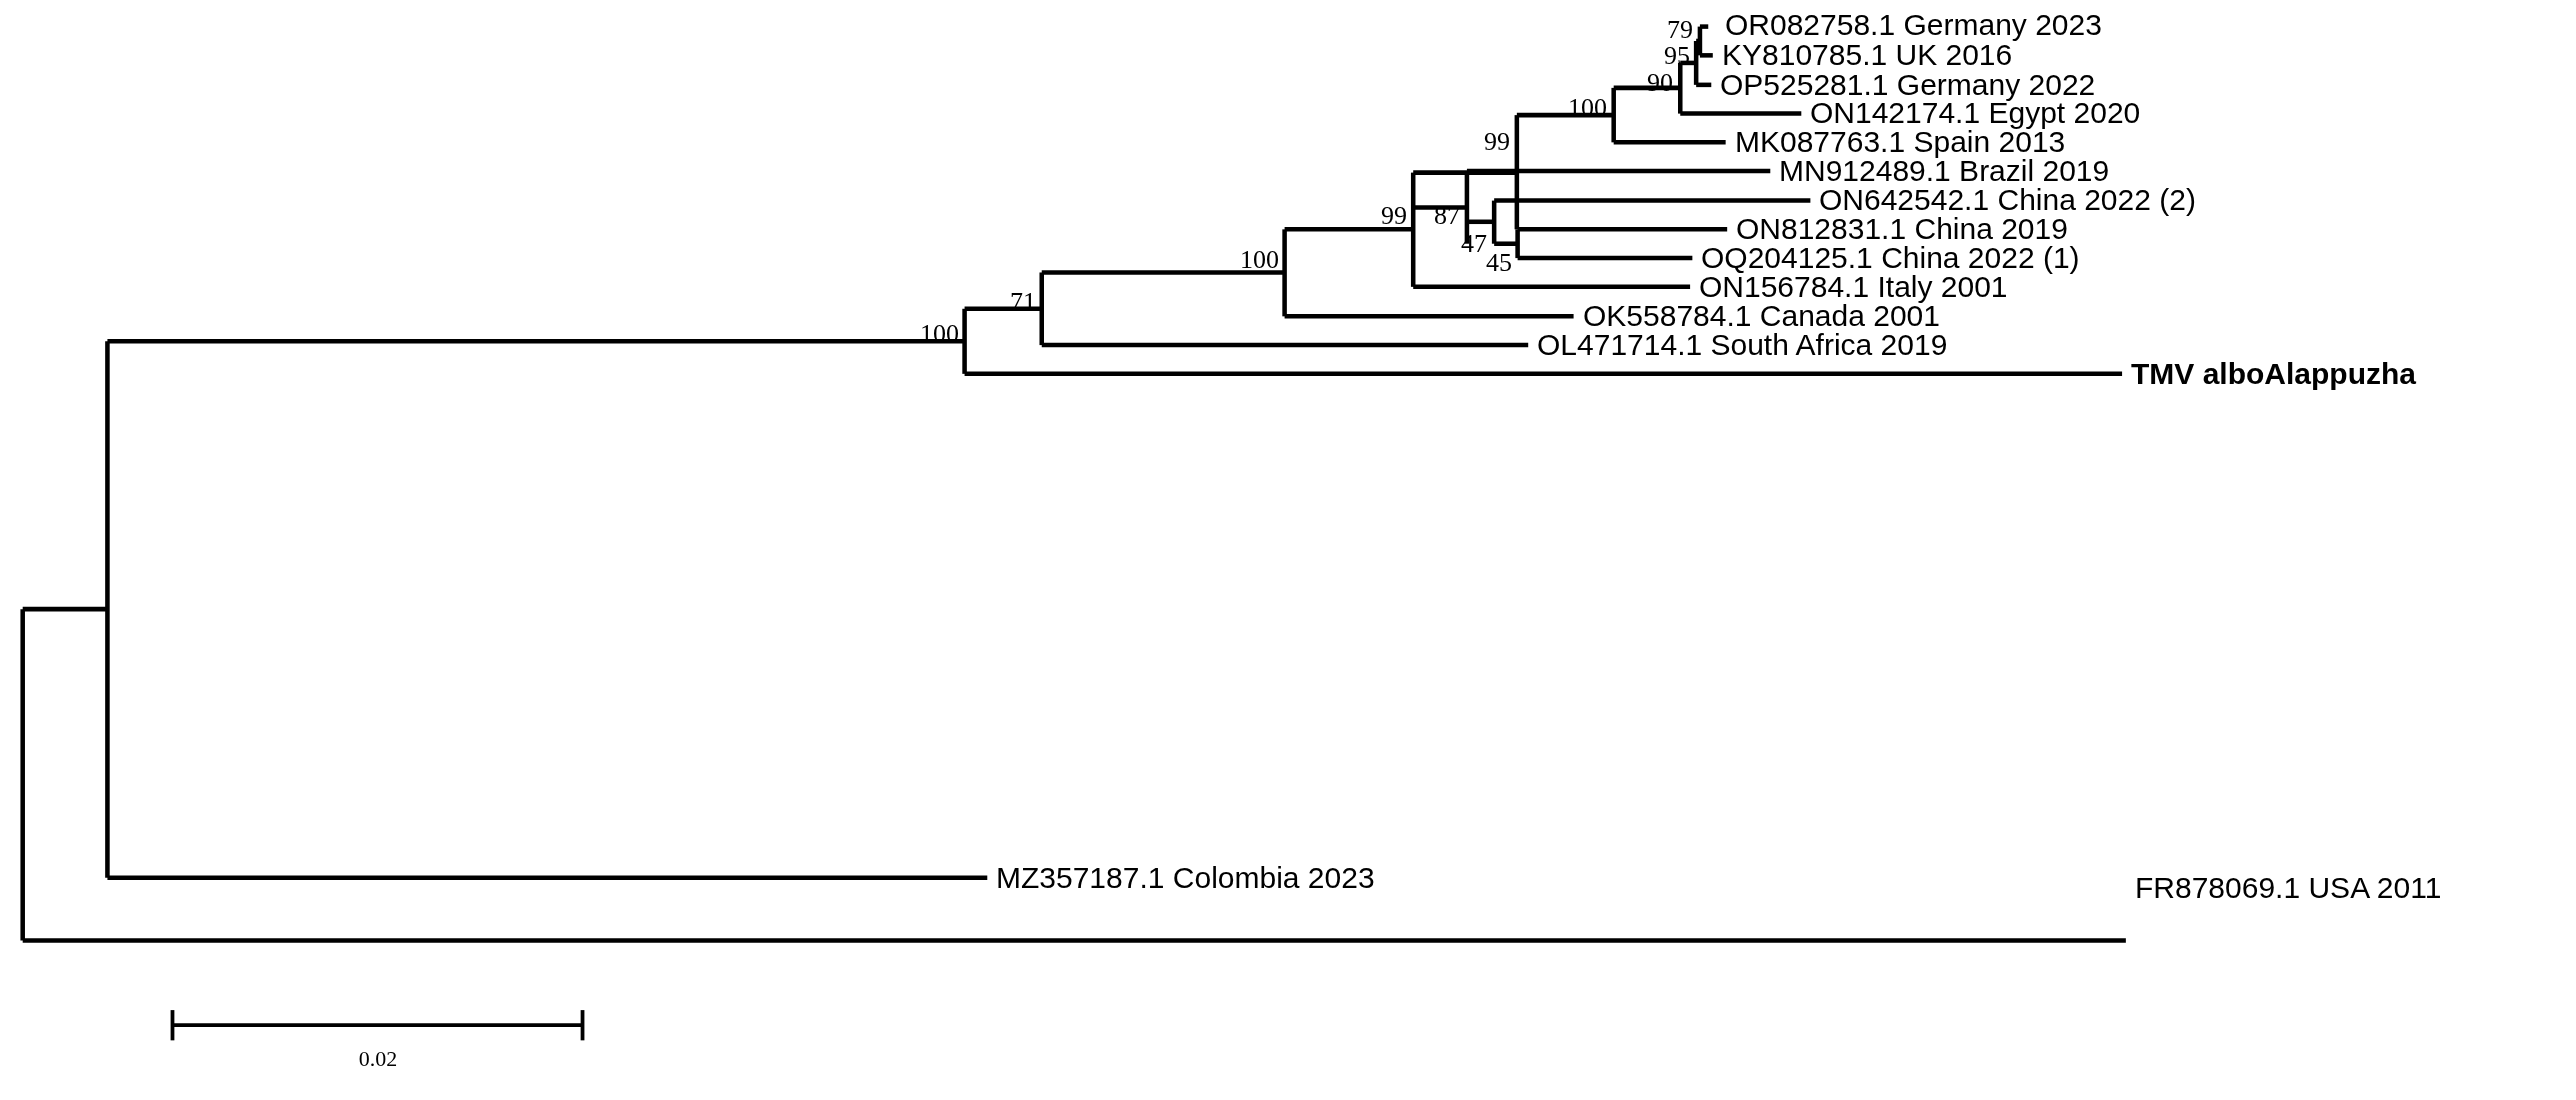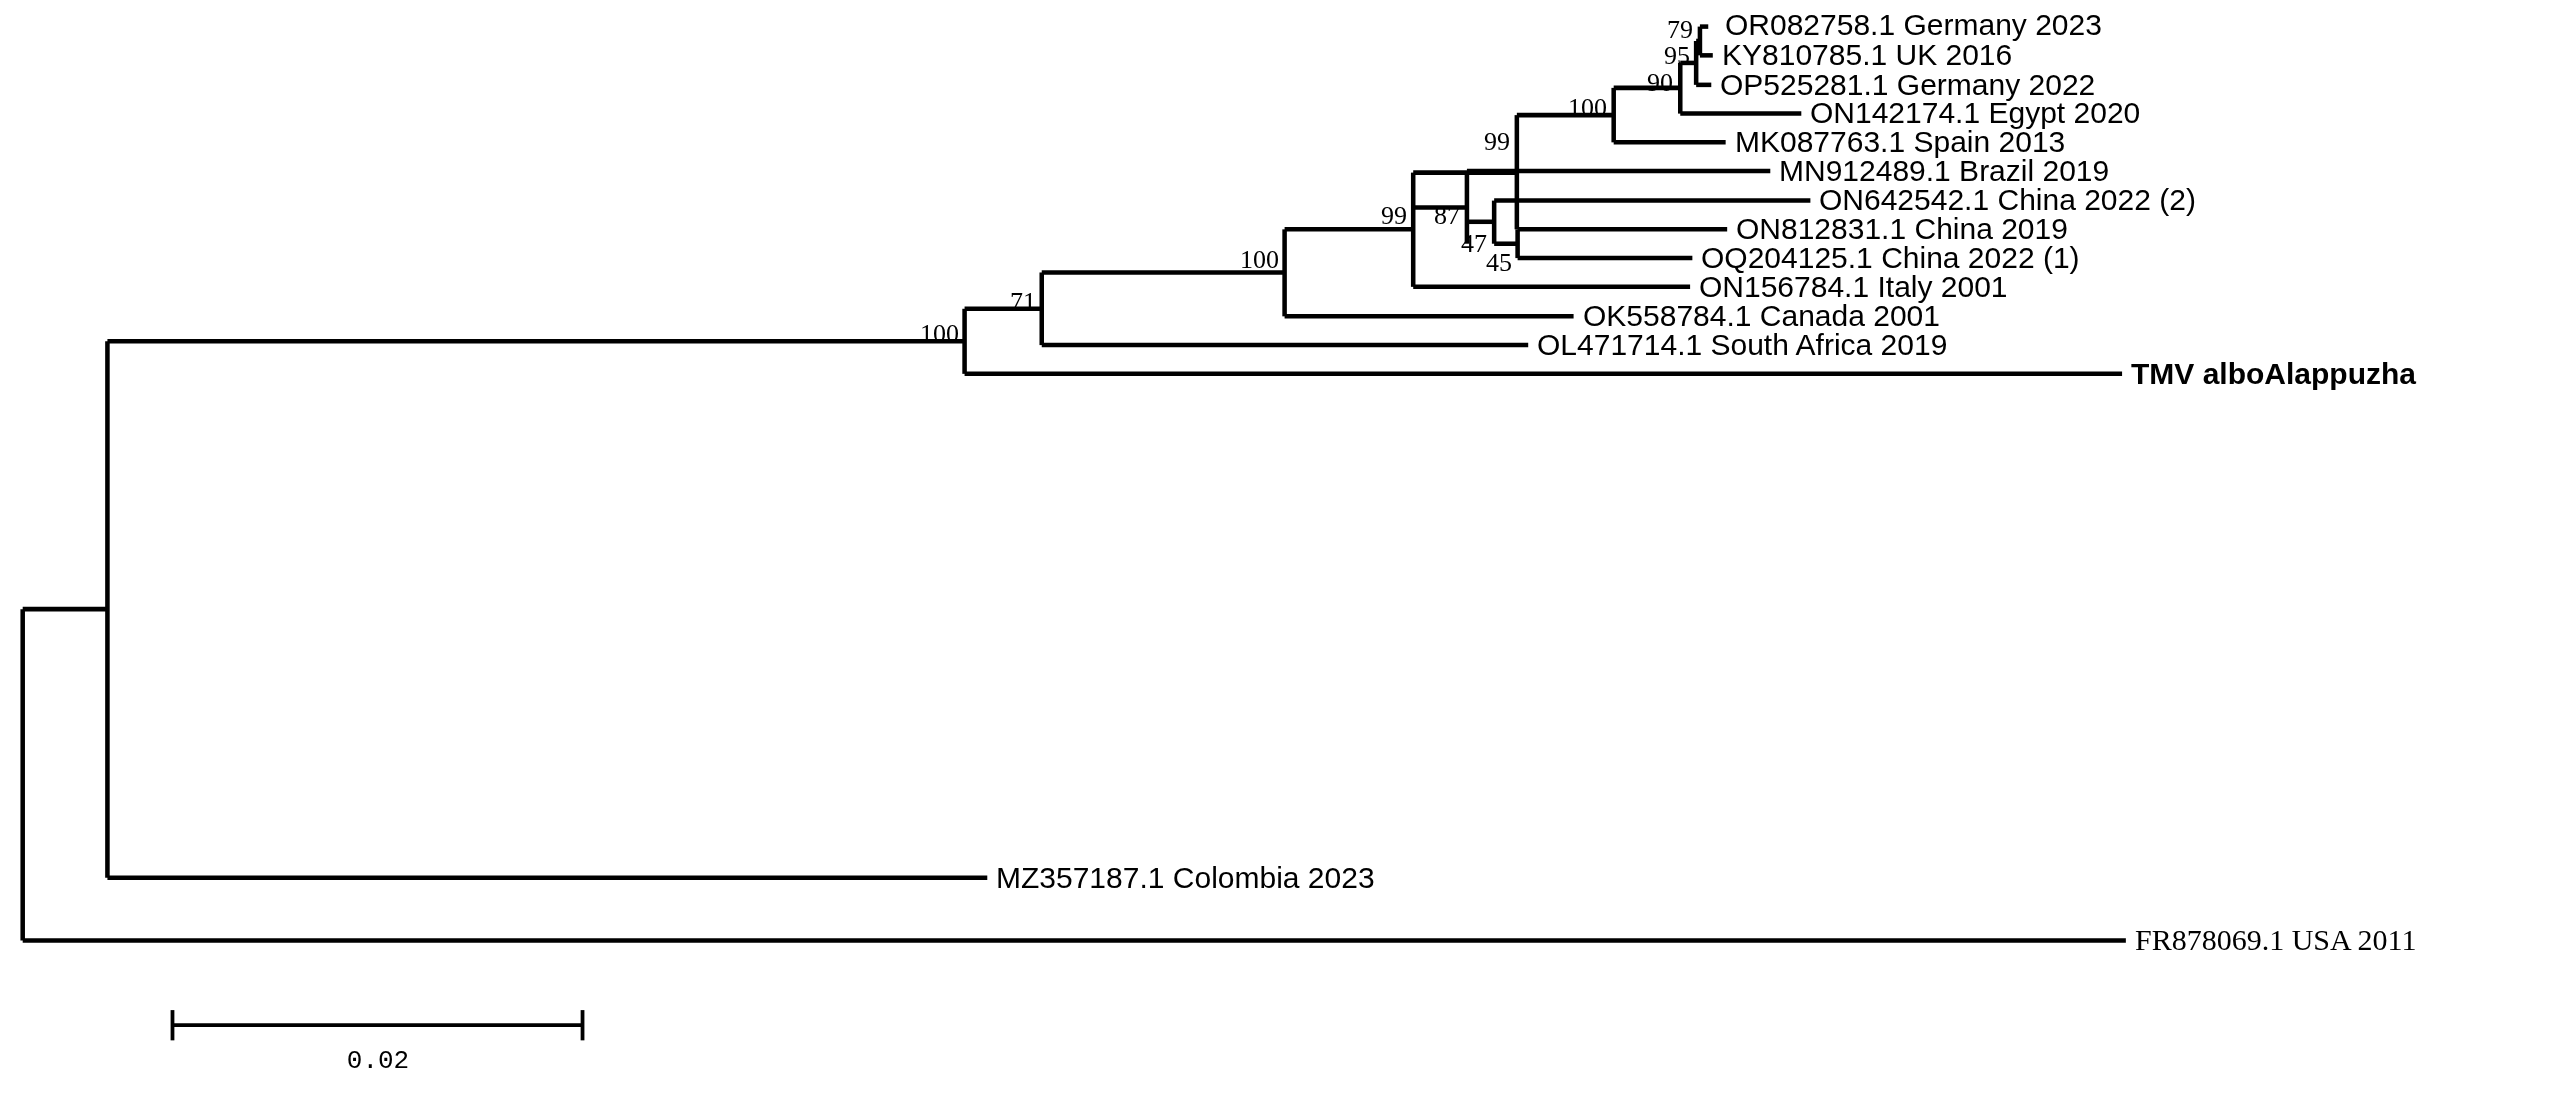--- a/index.html
+++ b/index.html
@@ -9,22 +9,22 @@
   svg.tree{position:absolute;left:0;top:0;width:2576px;height:1101px;}
   .branch{stroke:#000;stroke-width:6;fill:none;stroke-linecap:butt;}
   .thin{stroke-width:5;}
   .tip-label{position:absolute;font-family:"Liberation Sans",sans-serif;
              font-size:30px;line-height:30px;white-space:nowrap;color:#000;
              transform:translateY(-50%);}
   .tip-label.bold{font-weight:bold;}
   .boot{position:absolute;font-family:"Liberation Serif",serif;
         font-size:26px;line-height:26px;white-space:nowrap;color:#000;
         transform:translate(-100%,-50%);}
-  .scale-label{position:absolute;font-family:Liberation Mono, monospace;
-               font-size:26px;color:#000;transform:translateX(-50%);}
+  .scale-label{position:absolute;font-family:Liberation Serif, serif;
+               font-size:22px;color:#000;transform:translateX(-50%);}
 </style>
 </head>
 <body>
 
 <div id="stage">
 
   <svg class="tree" viewBox="0 0 3405 1455">
     <g id="branch-layer">
         <line x1="2247" y1="35" x2="2258" y2="35" class="branch"></line>
         <line x1="2247" y1="73" x2="2264" y2="73" class="branch"></line>
@@ -84,21 +84,21 @@
       <div class="tip-label" style="left: 1735px; top: 142px;">MK087763.1 Spain 2013</div>
       <div class="tip-label" style="left: 1779px; top: 171px;">MN912489.1 Brazil 2019</div>
       <div class="tip-label" style="left: 1819px; top: 200px;">ON642542.1 China 2022 (2)</div>
       <div class="tip-label" style="left: 1736px; top: 229px;">ON812831.1 China 2019</div>
       <div class="tip-label" style="left: 1701px; top: 258px;">OQ204125.1 China 2022 (1)</div>
       <div class="tip-label" style="left: 1699px; top: 287px;">ON156784.1 Italy 2001</div>
       <div class="tip-label" style="left: 1583px; top: 316px;">OK558784.1 Canada 2001</div>
       <div class="tip-label" style="left: 1537px; top: 345px;">OL471714.1 South Africa 2019</div>
       <div class="tip-label bold" style="left: 2131px; top: 374px;">TMV alboAlappuzha</div>
       <div class="tip-label" style="left: 996px; top: 878px;">MZ357187.1 Colombia 2023</div>
-      <div class="tip-label" style="left: 2135px; top: 940px; font-family: Liberation Serif, serif;">FR878069.1 USA 2011</div>
+      <div class="tip-label" style="left: 2135px; top: 888px;">FR878069.1 USA 2011</div>
     </div>
   <div id="boots">
       <div class="boot" style="left: 1693px; top: 30px;">79</div>
       <div class="boot" style="left: 1690px; top: 56px;">95</div>
       <div class="boot" style="left: 1673px; top: 83px;">90</div>
       <div class="boot" style="left: 1607px; top: 108px;">100</div>
       <div class="boot" style="left: 1510px; top: 142px;">99</div>
       <div class="boot" style="left: 1407px; top: 216px;">99</div>
       <div class="boot" style="left: 1460px; top: 216px;">87</div>
       <div class="boot" style="left: 1487px; top: 244px;">47</div>

